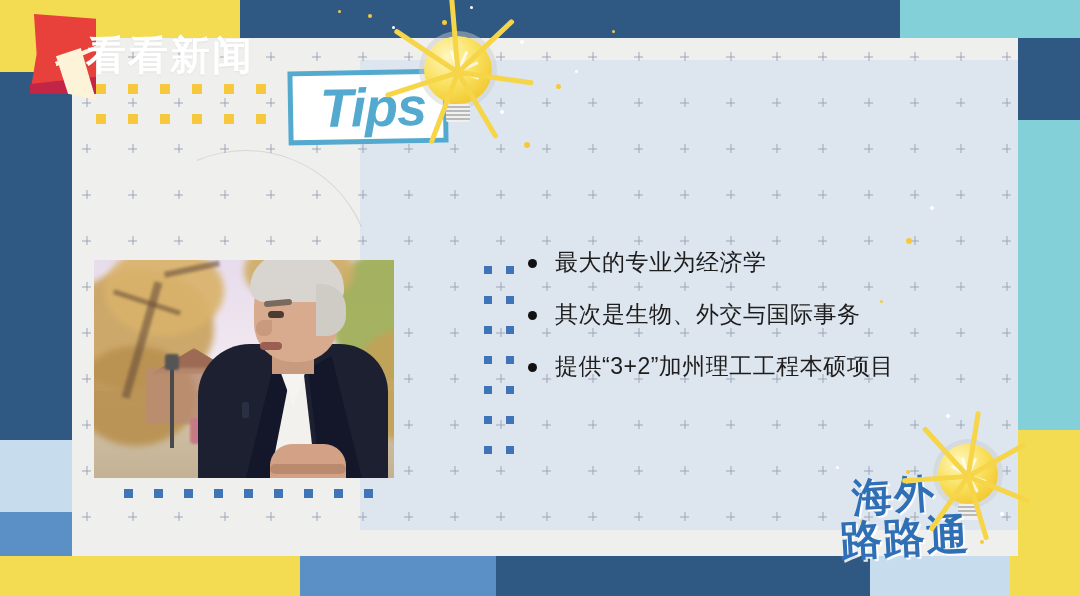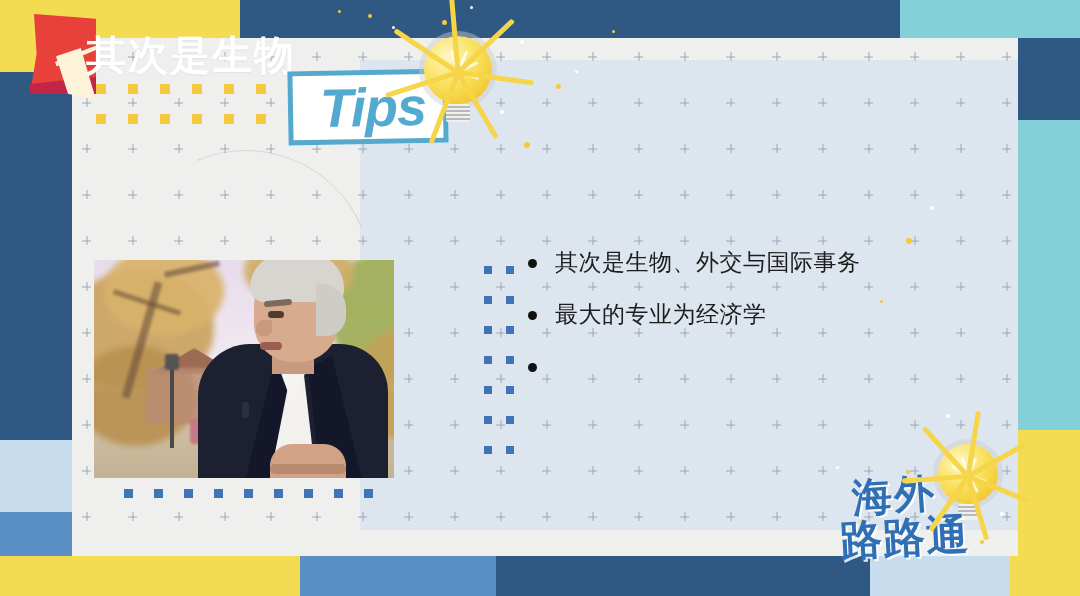--- a/index.html
+++ b/index.html
@@ -519,21 +519,21 @@
     </div>
 
   <div class="logo-wrap">
     <div class="logo-banner"></div>
     <div class="logo-banner-dark"></div>
     <div class="logo-k">
       <div class="logo-k-a"></div>
       <div class="logo-k-b"></div>
     </div>
   </div>
-  <div class="logo-text">其次是生物</div>
+  <div class="logo-text">看看新闻</div>
 
   <div class="tips-box"></div>
   <div class="tips-text">Tips</div>
 
   <div class="ray" style="left: 458px; top: 70px; width: 76px; height: 5px; transform: rotate(8deg); z-index: 1;"></div>
     <div class="ray" style="left: 458px; top: 70px; width: 76px; height: 5px; transform: rotate(59.4286deg); z-index: 1;"></div>
     <div class="ray" style="left: 458px; top: 70px; width: 76px; height: 5px; transform: rotate(110.857deg); z-index: 1;"></div>
     <div class="ray" style="left: 458px; top: 70px; width: 76px; height: 5px; transform: rotate(162.286deg); z-index: 1;"></div>
     <div class="ray" style="left: 458px; top: 70px; width: 76px; height: 5px; transform: rotate(213.714deg); z-index: 1;"></div>
     <div class="ray" style="left: 458px; top: 70px; width: 76px; height: 5px; transform: rotate(265.143deg); z-index: 1;"></div>
@@ -573,28 +573,29 @@
       <div class="fil" style="left: 30px; top: 30px; width: 19px; height: 3px; transform: rotate(-66deg);"></div>
       <div class="fil" style="left: 30px; top: 30px; width: 19px; height: 3px; transform: rotate(-24deg);"></div>
       <div class="fil" style="left: 30px; top: 30px; width: 19px; height: 3px; transform: rotate(18deg);"></div>
       <div class="fil" style="left: 30px; top: 30px; width: 19px; height: 3px; transform: rotate(60deg);"></div>
     </div>
 
 
   <div class="bullets" id="bulletList">
       <div class="bullet">
         <span class="dot"></span>
+        <span>最大的专业为经济学</span>
+      </div>
+      <div class="bullet">
+        <span class="dot"></span>
         <span>其次是生物、外交与国际事务</span>
       </div>
       <div class="bullet">
         <span class="dot"></span>
-        <span>最大的专业为经济学</span>
-      </div>
-      <div class="bullet">
-        <span class="dot"></span>
+        <span>提供“3+2”加州理工工程本硕项目</span>
       </div>
     </div>
 
   <div class="video">
     <div class="v-sky"></div>
     <div class="v-ground"></div>
     <div class="v-tree" style="left:-30px;top:10px;width:150px;height:120px;background:#caa35f;"></div>
     <div class="v-tree" style="left:10px;top:-14px;width:120px;height:90px;background:#d9b26a;"></div>
     <div class="v-tree" style="left:-18px;top:86px;width:120px;height:100px;background:#b99150;"></div>
     <div class="v-tree" style="left:236px;top:-10px;width:110px;height:130px;background:#9fae55;"></div>

